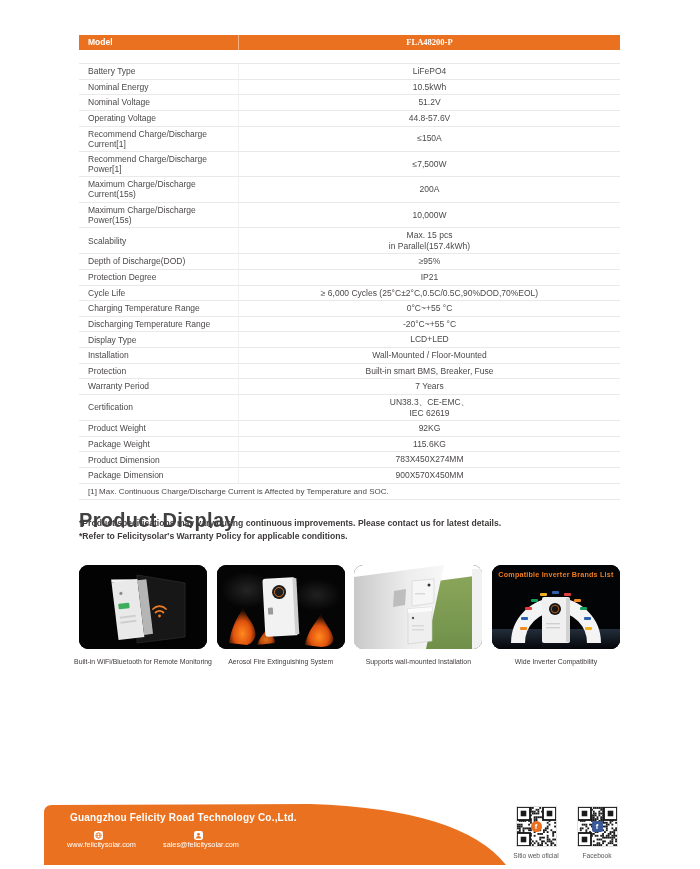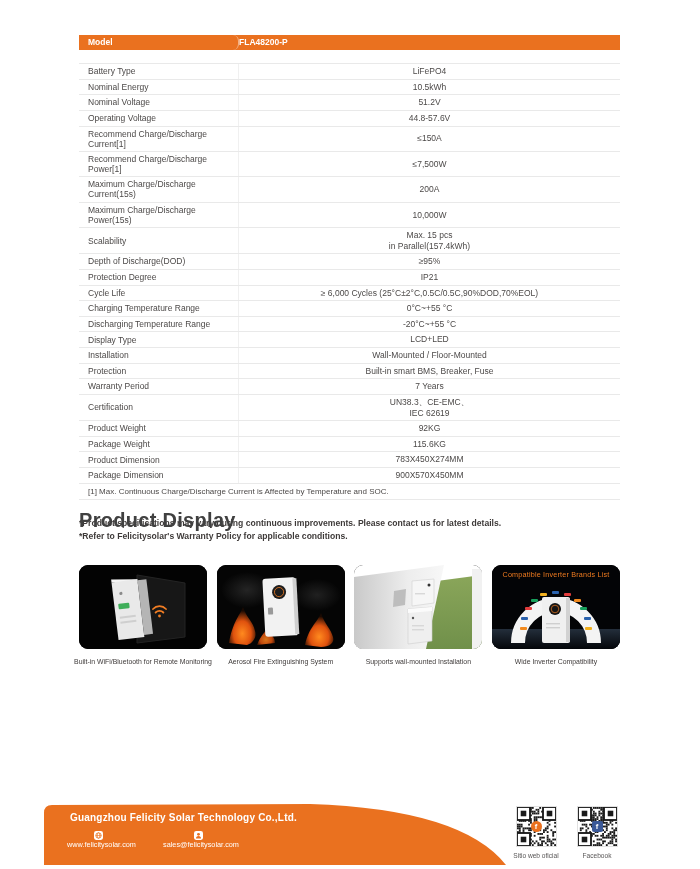--- a/index.html
+++ b/index.html
@@ -4,42 +4,42 @@
 <style>
   html,body{margin:0;padding:0;background:#fff;}
   .page{position:relative;width:700px;height:869px;background:#fff;overflow:hidden;
         font-family:"Liberation Sans",sans-serif;color:#4c4948;}
 
   
   .spec{position:absolute;left:79px;top:35px;width:541px;}
   .spec-header{display:flex;background:var(--accent,#EA711F);color:#fff;font-weight:bold;
                font-size:8.5px;height:15px;line-height:15px;}
   .spec-header .c1{width:160px;padding-left:9px;box-sizing:border-box;
-                   border-right:1px solid rgba(255,255,255,.45);border-radius:6px;}
-  .spec-header .c2{flex:1;}
+                   border-right:1px solid rgba(255,255,255,.45);}
+  .spec-header .c2{flex:1;text-align:center;font-family:Liberation Serif, serif;}
   .spec-body{margin-top:13px;border-top:1px solid #e9e9e9;}
   .trow{display:flex;border-bottom:1px solid #e9e9e9;font-size:8.5px;color:#4c4948;}
   .trow .c1{width:160px;padding:2px 2px 2px 9px;box-sizing:border-box;
             border-right:1px solid #f0f0f0;display:flex;align-items:center;line-height:1.2;}
   .trow .c2{flex:1;padding:2px 4px;display:flex;align-items:center;justify-content:center;
             text-align:center;line-height:1.25;}
   .tfoot{font-size:8px;color:#4c4948;padding:3px 0 3px 9px;border-bottom:1px solid #e9e9e9;}
   .notes{margin-top:17px;font-size:8.6px;font-weight:bold;color:#3e3a39;line-height:1.5;}
 
   
   .pd-title{position:absolute;left:79px;top:509px;font-size:20px;font-weight:bold;
             color:#404040;letter-spacing:.3px;}
   .cards{position:absolute;left:79px;top:565px;width:541px;display:flex;justify-content:space-between;}
   .cell{width:128px;}
   .card{width:128px;height:84px;border-radius:9px;overflow:hidden;position:relative;background:#000;}
   .card svg{display:block;}
   .cap{width:142px;margin-left:-7px;text-align:center;font-size:6.9px;color:#3e3a39;
        margin-top:8px;line-height:1.35;}
   .card-overlay-title{position:absolute;top:5px;left:0;width:100%;text-align:center;
-       color:#f07c20;font-size:7.2px;font-weight:normal;letter-spacing:.2px;}
+       color:#f07c20;font-size:7.2px;font-weight:bold;letter-spacing:.2px;}
 
   
   .footer{position:absolute;left:0;top:800px;width:700px;height:69px;}
   .footer-shape{position:absolute;left:0;top:0;}
   .f-company{position:absolute;left:70px;top:12px;color:#fff;font-weight:bold;font-size:10px;
              letter-spacing:.2px;}
   .f-line{position:absolute;display:flex;align-items:center;color:#fff;font-size:7.3px;flex-direction:column;}
   .f-line .ic{width:9px;height:9px;margin-right:5px;flex:0 0 auto;}
   .f-bold{font-weight:bold;}
   .qr-block{position:absolute;top:6px;width:60px;text-align:center;}
@@ -319,21 +319,21 @@
       </div>
       <div class="cap">Wide Inverter Compatibility</div>
     </div>
   </div>
 
   <div class="footer">
     <svg class="footer-shape" width="700" height="69" viewBox="0 0 700 69">
       <path d="M52,5 L310,4 Q462,9 506,65 L44,65 L44,13 Q44,5 52,5 Z" fill="#EA711F" class="accent-fill"></path>
     </svg>
 
-    <div class="f-company">Guangzhou Felicity Solar Technology Co.,Ltd.</div>
+    <div class="f-company">Guangzhou Felicity Road Technology Co.,Ltd.</div>
 
     <div class="f-line" style="left:67px;top:31px;">
       <svg class="ic" viewBox="0 0 10 10">
         <rect width="10" height="10" rx="2.4" fill="#fff"></rect>
         <circle cx="5" cy="5" r="3" fill="none" stroke="#EA711F" stroke-width=".9" class="accent-stroke"></circle>
         <ellipse cx="5" cy="5" rx="1.4" ry="3" fill="none" stroke="#EA711F" stroke-width=".7" class="accent-stroke"></ellipse>
         <line x1="2" y1="5" x2="8" y2="5" stroke="#EA711F" stroke-width=".7" class="accent-stroke"></line>
       </svg>
       <span>www.felicitysolar.com</span>
     </div>

